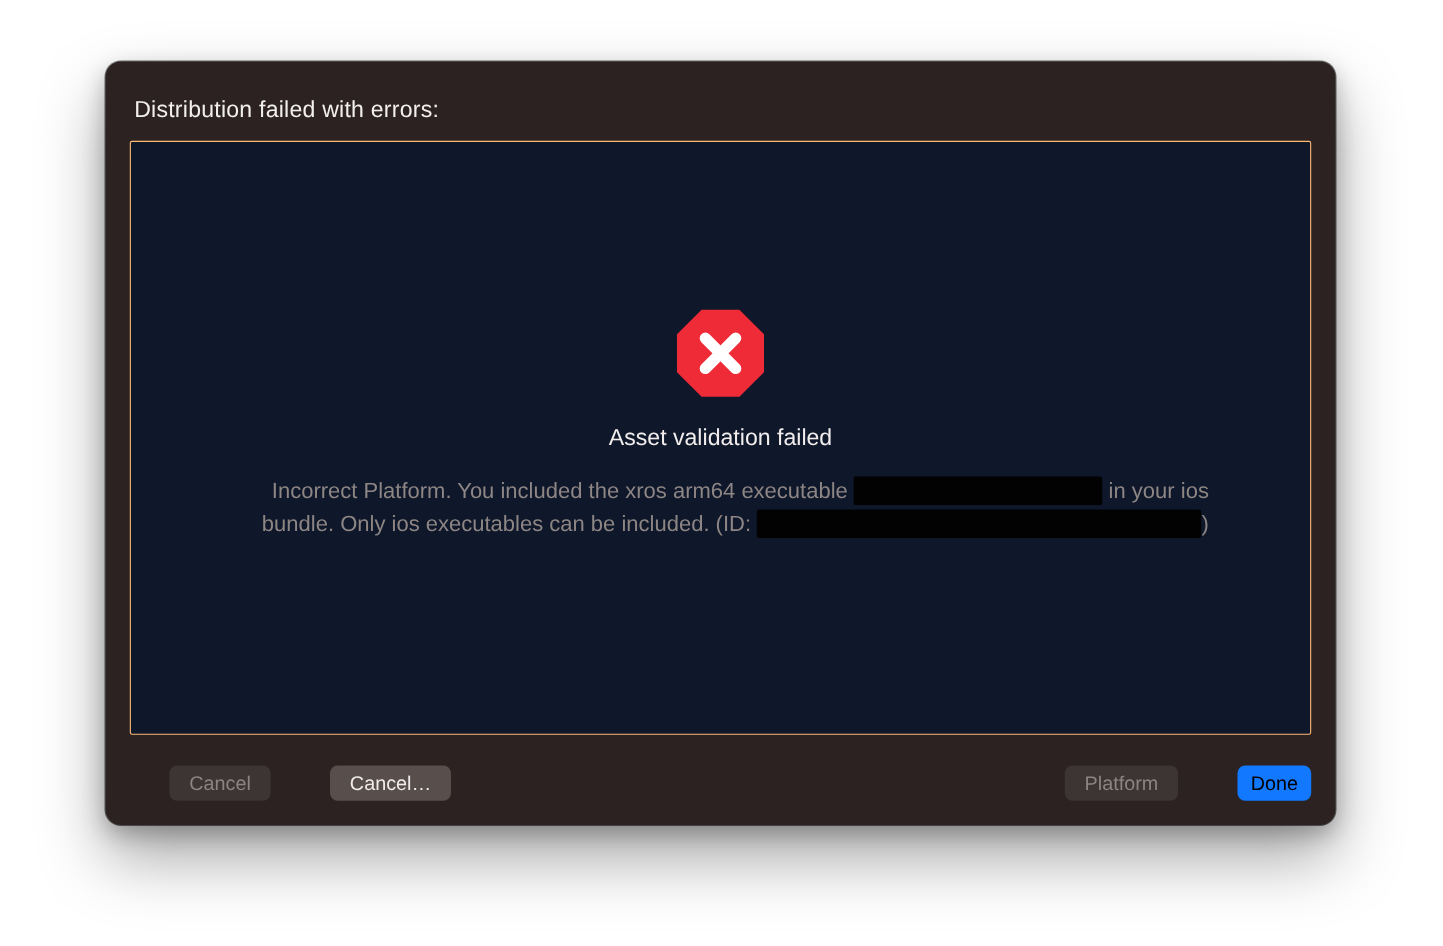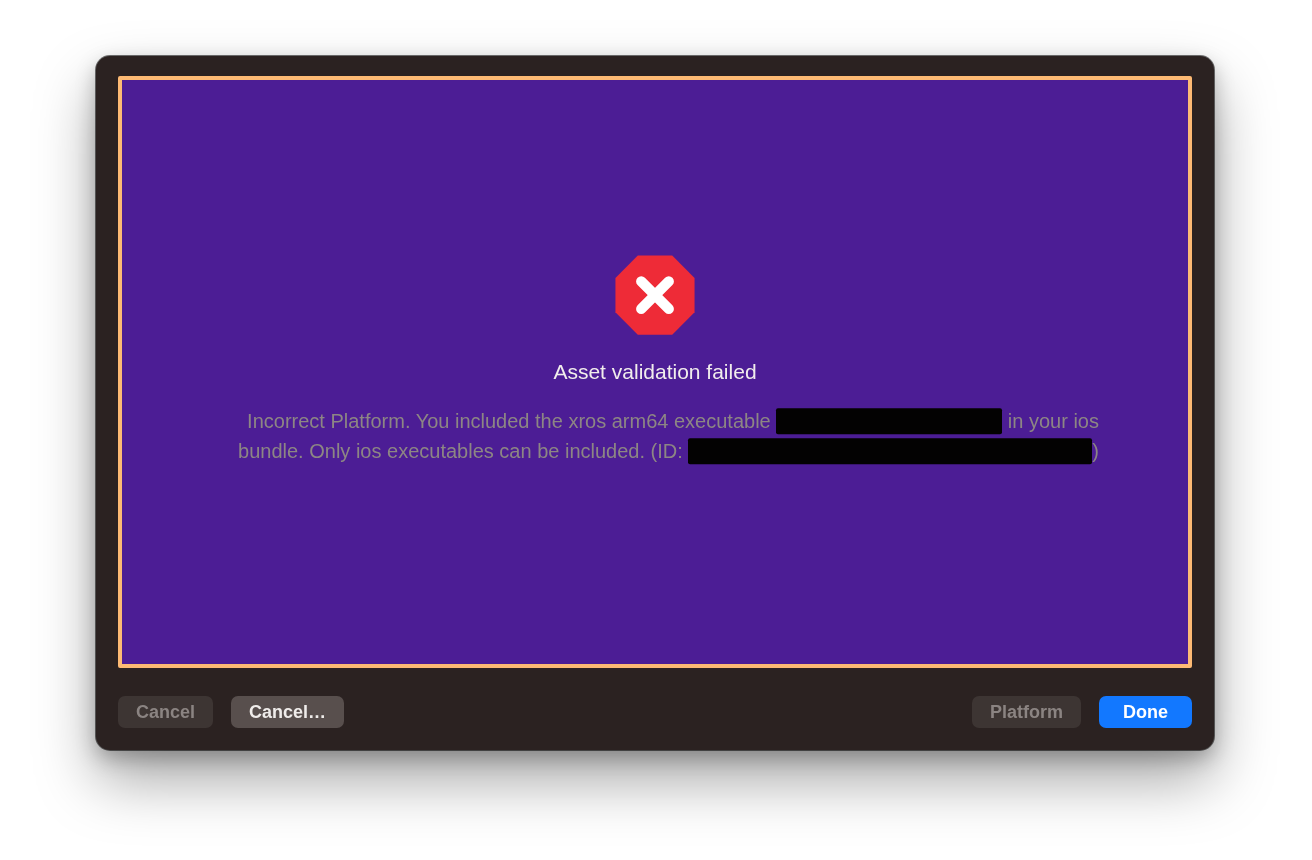--- a/index.html
+++ b/index.html
@@ -28,23 +28,23 @@
   }
   .title {
     color: #f2efee;
     font-size: 21px;
     font-weight: 500;
     letter-spacing: 0.2px;
     margin: 12px 0 16px 4px;
   }
   .content-box {
     flex: 1 1 auto;
-    border: 4px solid #fdba74;
+    border: 1px solid #fdba74;
     border-radius: 2px;
-    background: #4c1d95;
+    background: #0f172a;
     position: relative;
     overflow: hidden;
   }
   .center-stack {
     position: absolute;
     left: 0; right: 0;
     top: 50%;
     transform: translateY(-56%);
     display: flex;
     flex-direction: column;
@@ -89,46 +89,48 @@
     gap: 18px;
     margin-top: 28px;
   }
   .spacer { flex: 1 1 auto; }
   .btn {
     height: 32px;
     padding: 0 18px;
     border: none;
     border-radius: 7px;
     font-size: 18px;
-    font-weight: 700;
+    font-weight: 400;
     font-family: inherit;
     color: #efecea;
     background: #584f4d;
     cursor: pointer;
     display: inline-flex;
     align-items: center;
     justify-content: center;
     line-height: 1;
+    margin-left: 36px;
   }
   .btn:disabled {
     background: #3d3533;
     color: #8b8482;
     cursor: default;
   }
   .btn.primary {
     background: #1278ff;
-    color: #ffffff;
-    padding: 0 24px;
+    color: #000000;
+    padding: 0 12px;
   }
 </style>
 </head>
 <body>
 
 <div class="sheet">
 
+  <div class="title">Distribution failed with errors:</div>
 
   <div class="content-box">
     <div class="center-stack">
 
       <svg class="error-icon" viewBox="0 0 100 100" aria-hidden="true">
         <polygon points="30,4 70,4 96,30 96,70 70,96 30,96 4,70 4,30" fill="#ee2b37"></polygon>
         <g stroke="#ffffff" stroke-width="12" stroke-linecap="round">
           <line x1="34" y1="34" x2="66" y2="66"></line>
           <line x1="66" y1="34" x2="34" y2="66"></line>
         </g>

